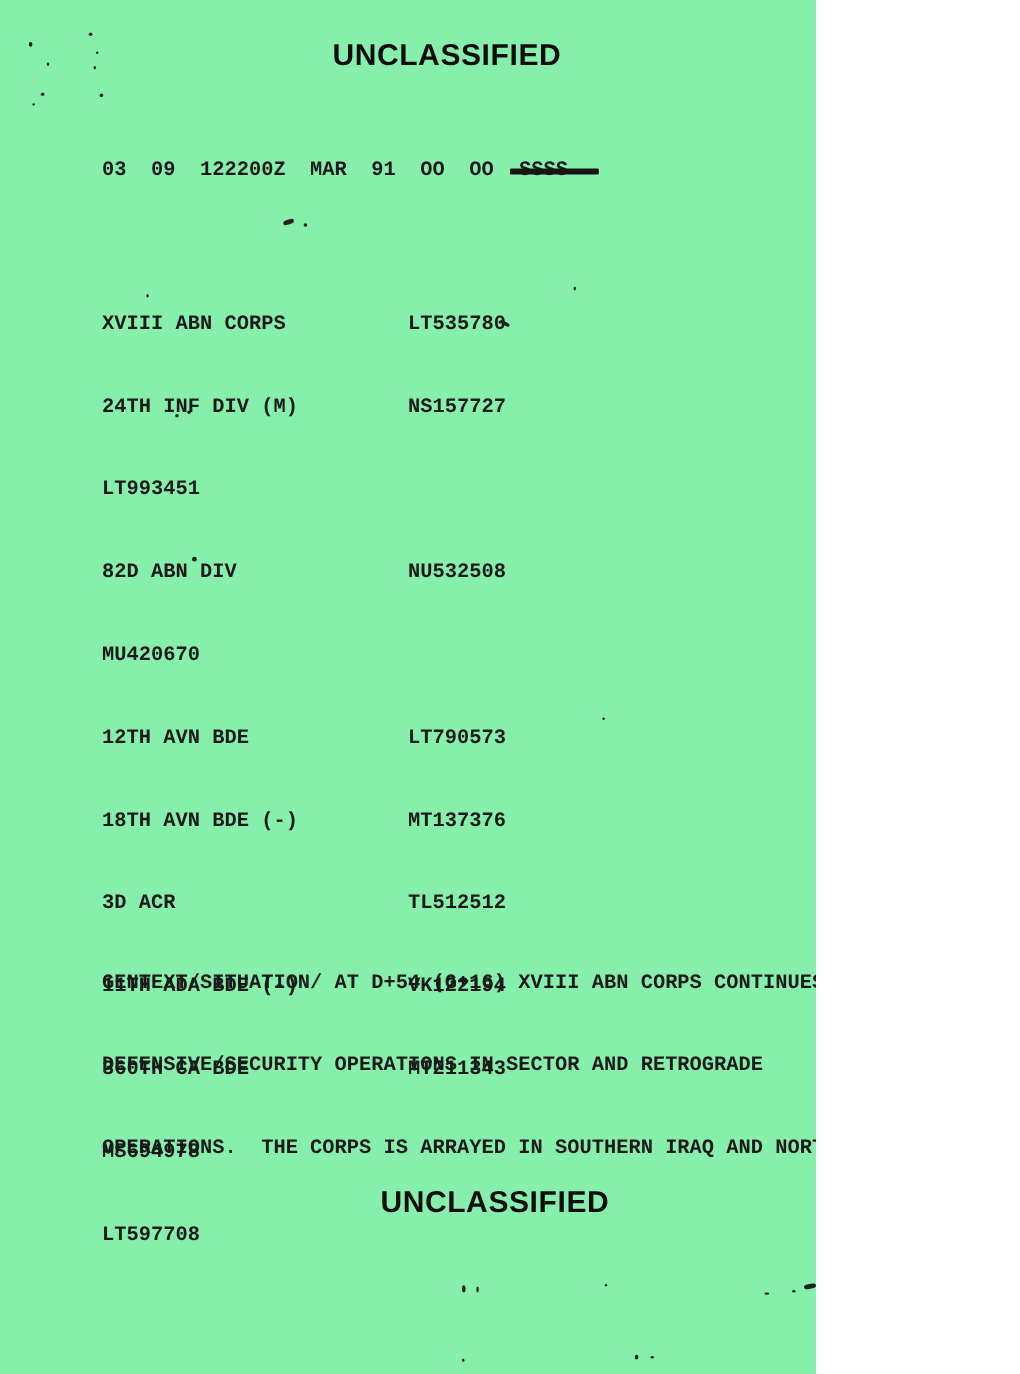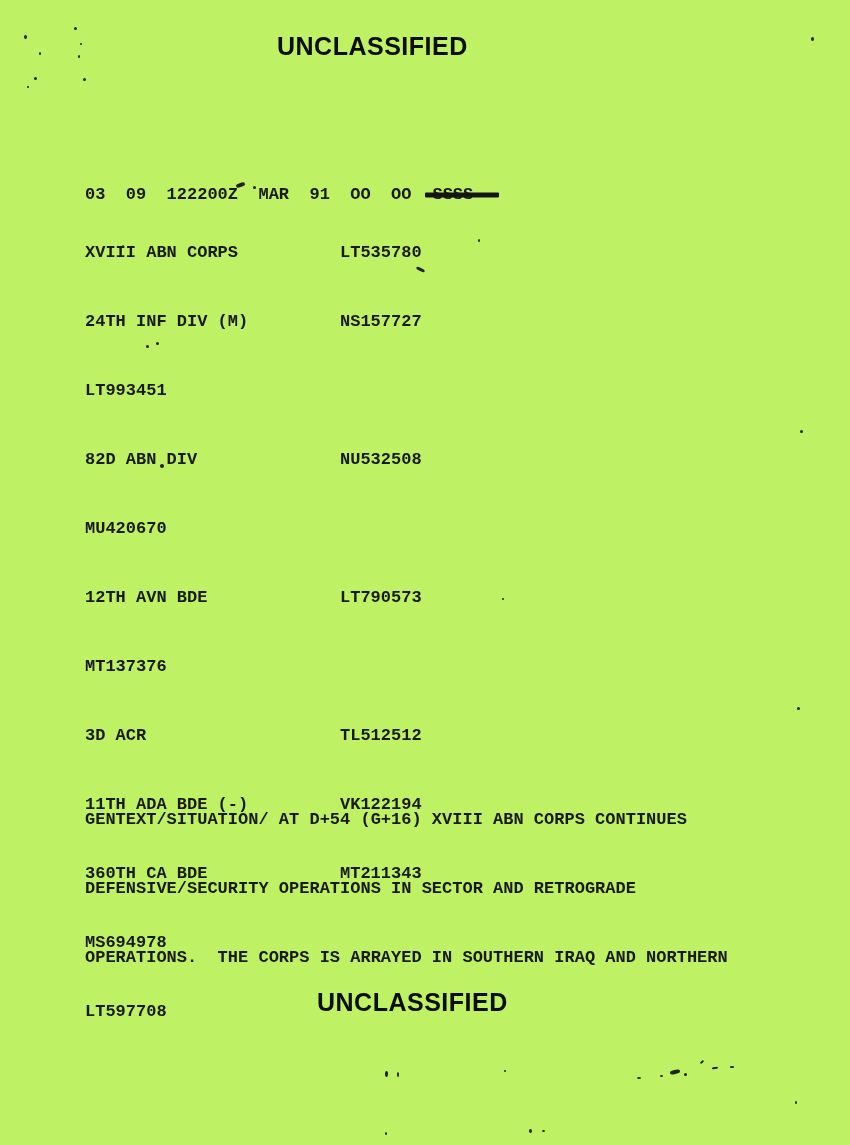--- a/index.html
+++ b/index.html
@@ -1,20 +1,20 @@
 <!DOCTYPE html>
 <html><head>
 <meta charset="utf-8">
 <style>
   html, body { margin: 0; padding: 0; }
   .page {
     position: relative;
-    width: 850px;
+    width: 680px;
     height: 1145px;
-    background: #bef264;
+    background: #86efac;
     overflow: hidden;
     font-family: "Liberation Mono", "DejaVu Sans Mono", monospace;
     color: #1a1a1a;
   }
   .classification {
     position: absolute;
     font-family: "Liberation Sans", sans-serif;
     font-weight: bold;
     font-size: 25px;
     letter-spacing: 0.5px;
@@ -27,51 +27,50 @@
   .mono {
     font-family: "Liberation Mono", "DejaVu Sans Mono", monospace;
     font-weight: bold;
     font-size: 17px;
     line-height: 1;
     white-space: pre;
     color: #1a1a1a;
   }
   .date-line {
     position: absolute;
-    top: 146px;
+    top: 134px;
     left: 85px;
     display: flex;
-    align-items: flex-end;
+    align-items: center;
   }
   .redacted {
     position: relative;
     margin-left: 21px;
     display: inline-block;
-    margin-top: 40px;
   }
   .redacted::after {
     content: '';
     position: absolute;
     left: -7px;
     right: -26px;
     top: 50%;
     height: 5px;
     transform: translateY(-50%);
     background: #151515;
     border-radius: 1px;
   }
   .units-table {
     position: absolute;
     top: 210px;
     left: 85px;
   }
   .unit-row {
     display: flex;
     height: 35px;
-    align-items: flex-start;
+    align-items: flex-end;
   }
   .unit-name { width: 255px; }
   .paragraph {
     position: absolute;
     top: 768px;
     left: 85px;
   }
   .paragraph-line {
     height: 35px;
     display: flex;
@@ -113,20 +112,21 @@
       <span class="unit-grid">NU532508</span>
     </div>
     <div class="unit-row">
       <span class="unit-grid">MU420670</span>
     </div>
     <div class="unit-row">
       <span class="unit-name">12TH AVN BDE</span>
       <span class="unit-grid">LT790573</span>
     </div>
     <div class="unit-row">
+      <span class="unit-name">18TH AVN BDE (-)</span>
       <span class="unit-grid">MT137376</span>
     </div>
     <div class="unit-row">
       <span class="unit-name">3D ACR</span>
       <span class="unit-grid">TL512512</span>
     </div>
     <div class="unit-row">
       <span class="unit-name">11TH ADA BDE (-)</span>
       <span class="unit-grid">VK122194</span>
     </div>

